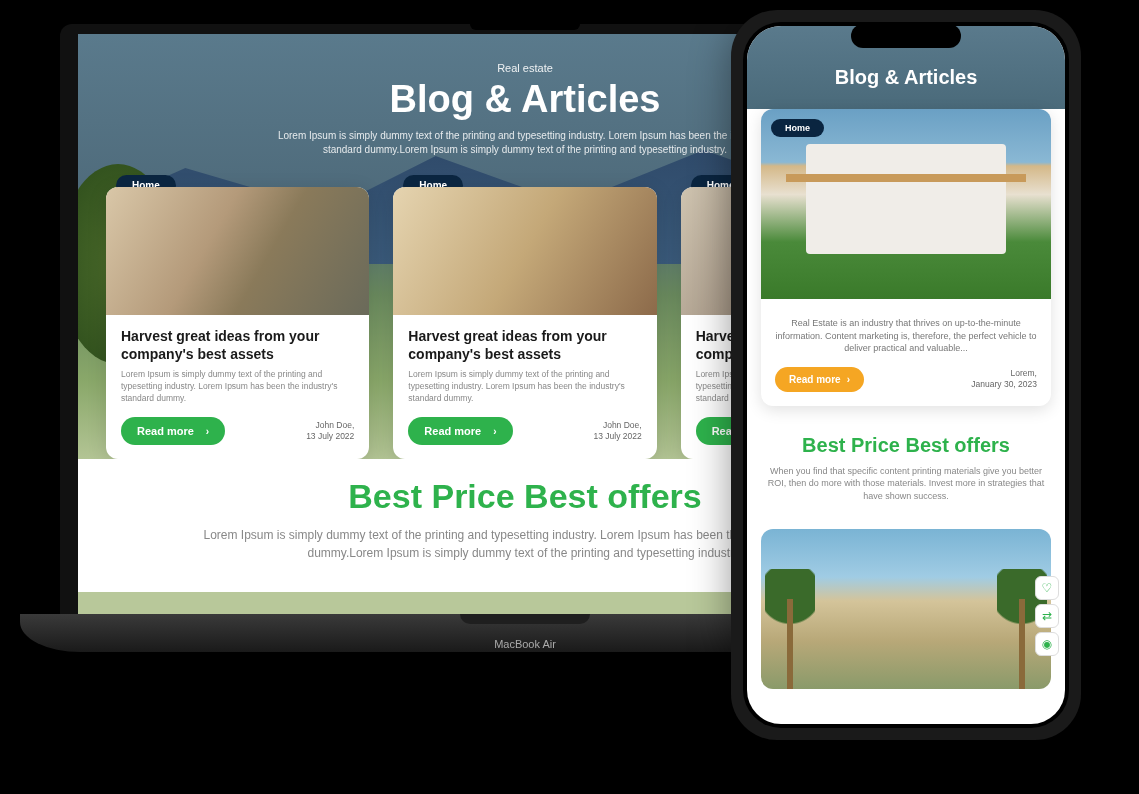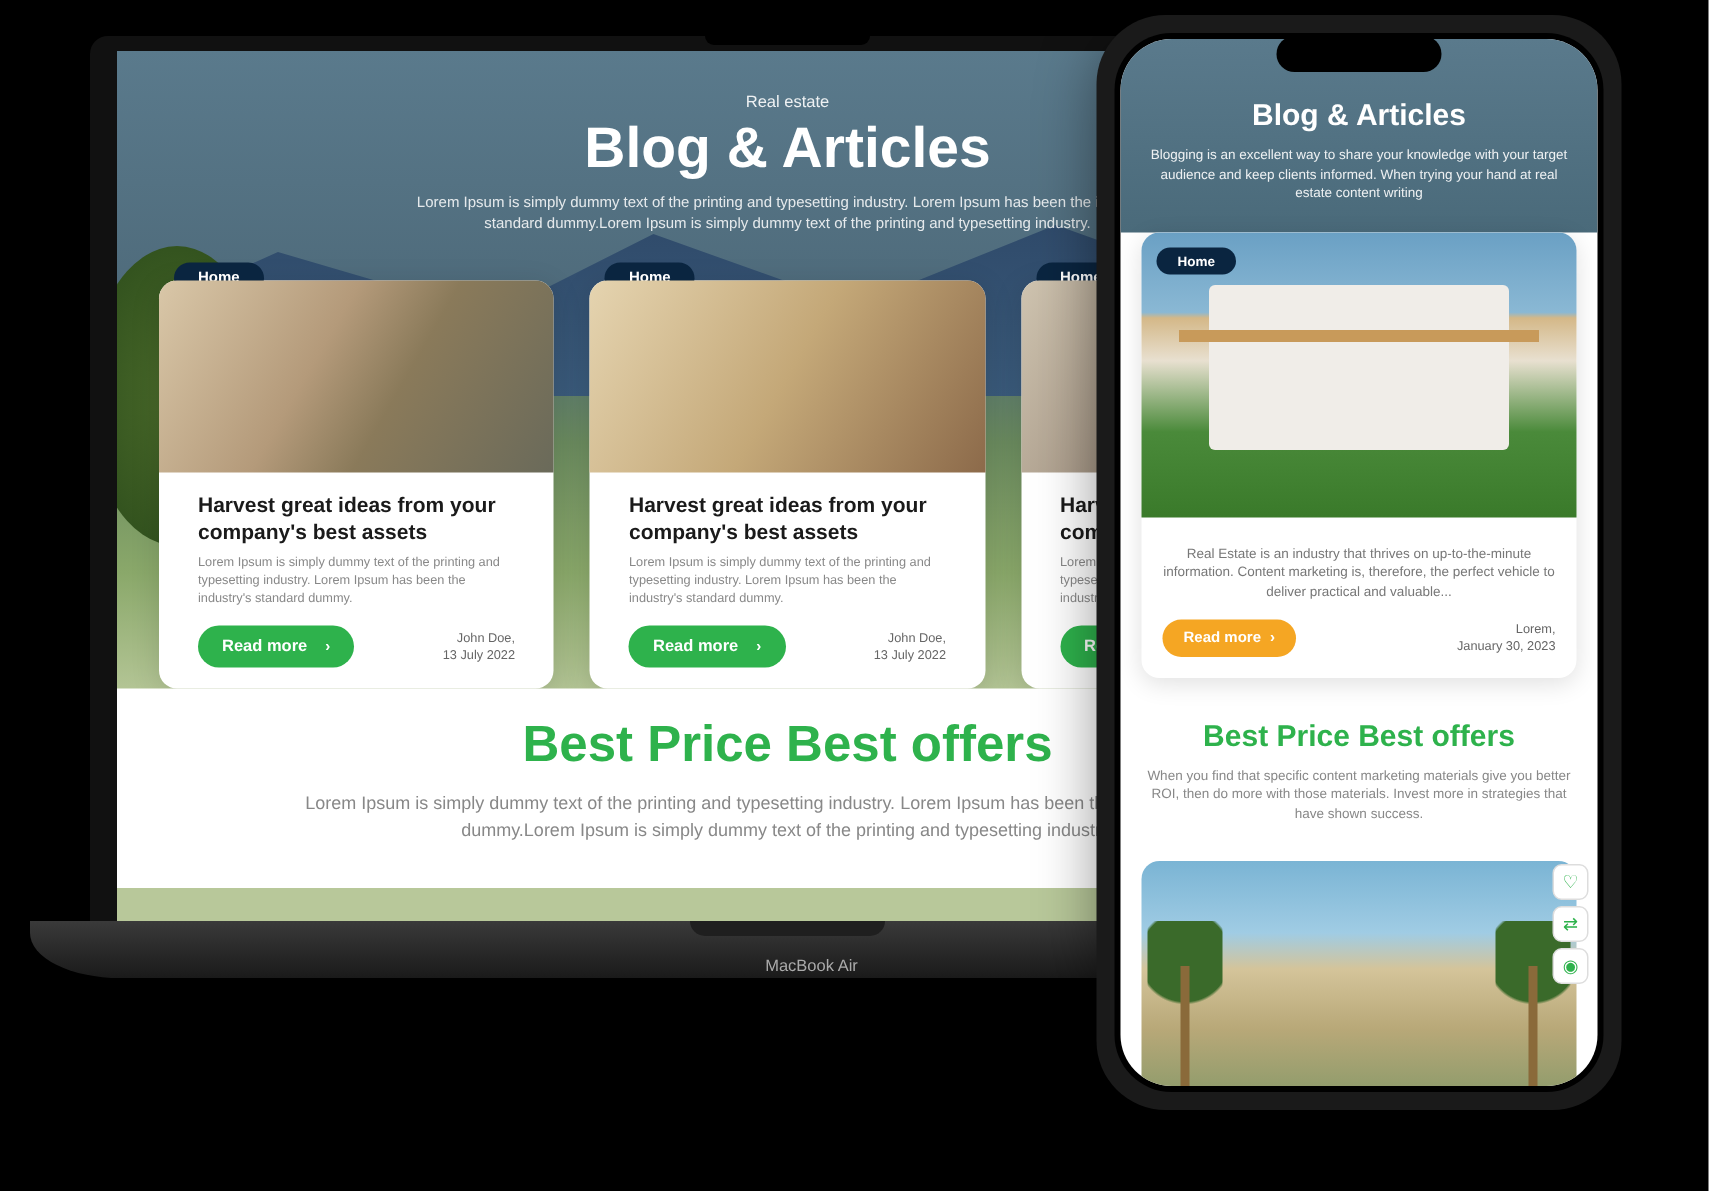--- a/index.html
+++ b/index.html
@@ -5,38 +5,38 @@
 * { margin: 0; padding: 0; box-sizing: border-box; font-family: -apple-system, BlinkMacSystemFont, 'Segoe UI', Arial, sans-serif; }
 body { background: #000; width: 1139px; height: 794px; position: relative; overflow: hidden; }
 
 
 .laptop { position: absolute; left: 60px; top: 24px; width: 930px; }
 .laptop-screen-frame { background: #111; border-radius: 12px 12px 0 0; padding: 10px 18px 0 18px; height: 590px; position: relative; }
 .notch { position: absolute; top: 0; left: 50%; transform: translateX(-50%); width: 110px; height: 6px; background: #000; border-radius: 0 0 8px 8px; }
 .laptop-screen { background: #fff; width: 100%; height: 100%; position: relative; overflow: hidden; }
 .laptop-base { background: linear-gradient(#3a3a3a, #1a1a1a); height: 38px; width: 1010px; margin-left: -40px; border-radius: 0 0 60px 60px / 0 0 30px 30px; position: relative; }
 .laptop-notch-cut { position: absolute; top: 0; left: 50%; transform: translateX(-50%); width: 130px; height: 10px; background: #1f1f1f; border-radius: 0 0 10px 10px; }
-.laptop-label { position: absolute; bottom: 2px; left: 50%; transform: translateX(-50%); color: #aaa; font-size: 11px; margin-left: 16px; }
+.laptop-label { position: absolute; bottom: 2px; left: 50%; transform: translateX(-50%); color: #aaa; font-size: 11px; }
 
 .hero-bg { position: absolute; inset: 0; background: linear-gradient(180deg, #5a7a8c 0%, #4e6a7a 30%, #6a8a5e 45%, #8aa86a 60%, #b8c89a 75%); }
 .hero-roof { position: absolute; left: 0; right: 0; top: 110px; height: 120px; background: linear-gradient(#2f4a6a, #3a5a7a); clip-path: polygon(0 60%, 12% 20%, 28% 55%, 40% 10%, 55% 50%, 70% 5%, 85% 45%, 100% 20%, 100% 100%, 0 100%); }
 .hero-tree { position: absolute; top: 130px; width: 120px; height: 200px; background: radial-gradient(#4a6a2a, #2a4a1a); border-radius: 50%; }
 .hero-tree.t1 { left: -20px; } .hero-tree.t2 { right: -30px; }
 
 .hero-head { position: relative; text-align: center; padding-top: 28px; color: #fff; }
 .hero-eyebrow { font-size: 11px; opacity: .9; }
 .hero-title { font-size: 38px; font-weight: 700; margin-top: 4px; }
 .hero-sub { font-size: 10px; opacity: .85; max-width: 520px; margin: 8px auto 0; line-height: 1.4; }
 
 .cards { position: relative; display: flex; gap: 24px; padding: 30px 28px 0; }
 .card { flex: 1; background: #fff; border-radius: 12px; box-shadow: 0 4px 20px rgba(0,0,0,.12); overflow: visible; position: relative; }
 .card-img { height: 128px; border-radius: 12px 12px 0 0; background: linear-gradient(120deg, #d9c7a8 0%, #b49a7a 40%, #8a7a5a 60%, #6a6a5a 100%); position: relative; overflow: hidden; }
 .card-img.i2 { background: linear-gradient(120deg, #e5d4b0, #c4a878, #8c6a4a); }
 .card-img.i3 { background: linear-gradient(120deg, #cfc4b0, #9a8a7a, #5a5a5a); }
-.card-body { padding: 12px 26px 14px; }
+.card-body { padding: 12px 15px 14px; }
 .badge { position: absolute; top: -12px; left: 10px; background: #0a2540; color: #fff; font-size: 10px; font-weight: 600; padding: 5px 16px; border-radius: 14px; }
 .card-title { font-size: 14px; font-weight: 700; color: #1a1a1a; line-height: 1.3; }
 .card-desc { font-size: 8.5px; color: #888; margin-top: 6px; line-height: 1.4; }
 .card-foot { display: flex; justify-content: space-between; align-items: center; margin-top: 12px; }
 .btn-read { background: #2eb24c; color: #fff; font-size: 11px; font-weight: 600; padding: 8px 16px; border-radius: 18px; border: none; display: inline-flex; align-items: center; gap: 12px; cursor: pointer; }
 .btn-read .chev { font-size: 10px; }
 .card-meta { text-align: right; font-size: 8.5px; color: #666; line-height: 1.3; }
 
 .offers-sec { position: relative; background: #fff; padding: 18px 40px 30px; text-align: center; }
 .offers-title { color: #2eb24c; font-size: 34px; font-weight: 700; }
@@ -167,21 +167,20 @@
   </div>
 </div>
 
 <div class="phone">
   <div class="phone-notch"></div>
   <div class="phone-inner">
     <div class="phone-screen">
 
       <div class="p-hero">
         <div class="p-title">Blog &amp; Articles</div>
-        <div class="p-sub">Blogging is an excellent way to share your knowledge with your target audience and keep clients informed. When trying your hand at real estate content writing</div>
       </div>
 
       <div class="p-card">
         <div class="p-card-img">
           <div class="p-badge">Home</div>
           <div class="p-house"></div>
         </div>
         <div class="p-card-body">
           <div class="p-card-desc">Real Estate is an industry that thrives on up-to-the-minute information. Content marketing is, therefore, the perfect vehicle to deliver practical and valuable...</div>
           <div class="p-card-foot">
@@ -192,21 +191,21 @@
             <div class="p-meta">
               <div>Lorem,</div>
               <div>January 30, 2023</div>
             </div>
           </div>
         </div>
       </div>
 
       <div class="p-offers">
         <div class="p-offers-title">Best Price Best offers</div>
-        <div class="p-offers-desc">When you find that specific content marketing materials give you better ROI, then do more with those materials. Invest more in strategies that have shown success.</div>
+        <div class="p-offers-desc">When you find that specific content printing materials give you better ROI, then do more with those materials. Invest more in strategies that have shown success.</div>
       </div>
 
       <div class="p-offers-img">
         <div class="palm p1"></div>
         <div class="palm p2"></div>
       </div>
 
       <div class="fab-col">
         <div class="fab">
             <span>♡</span>

